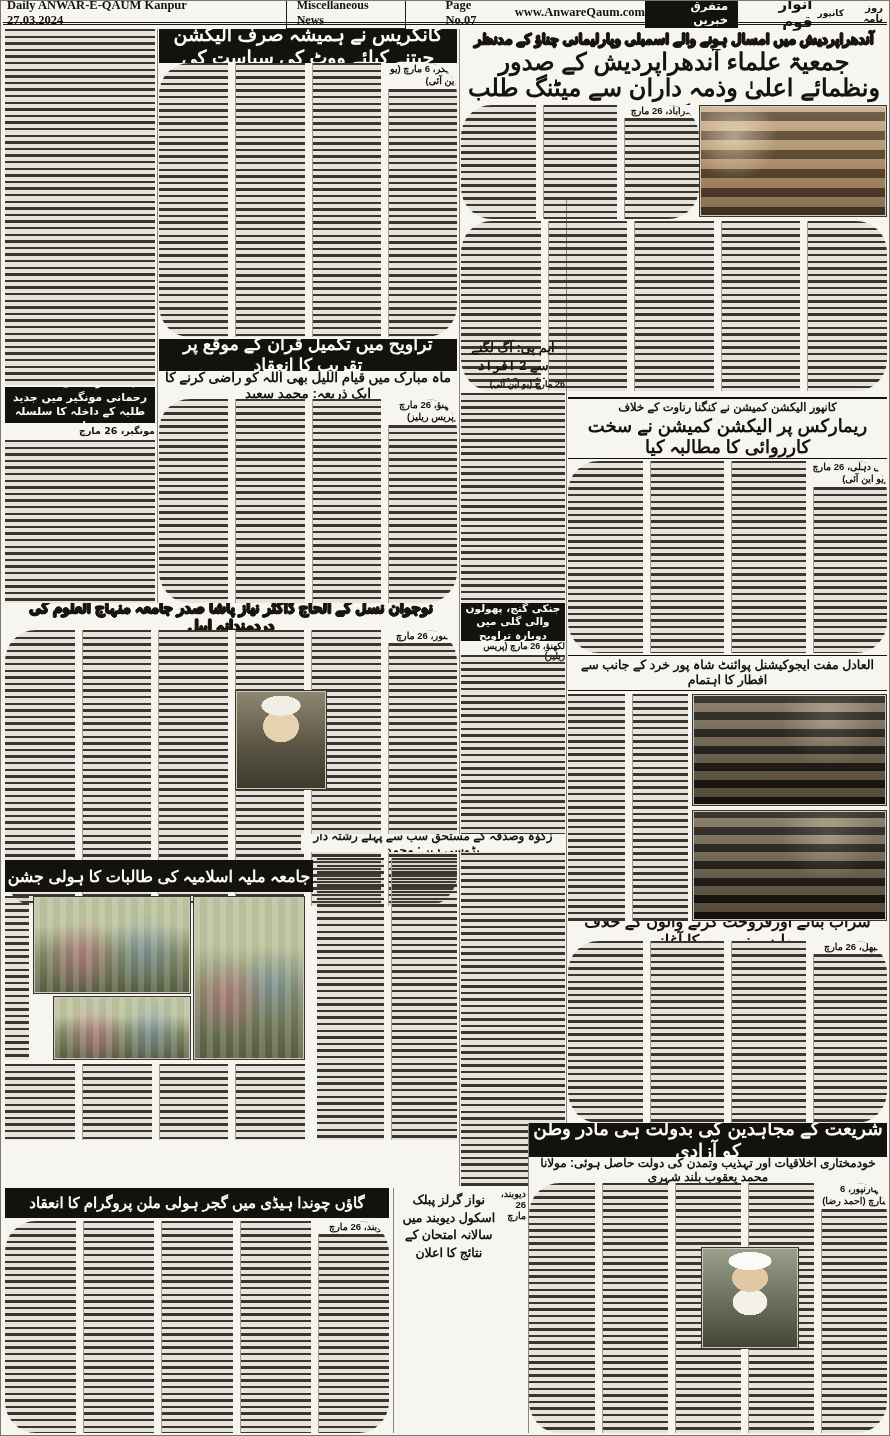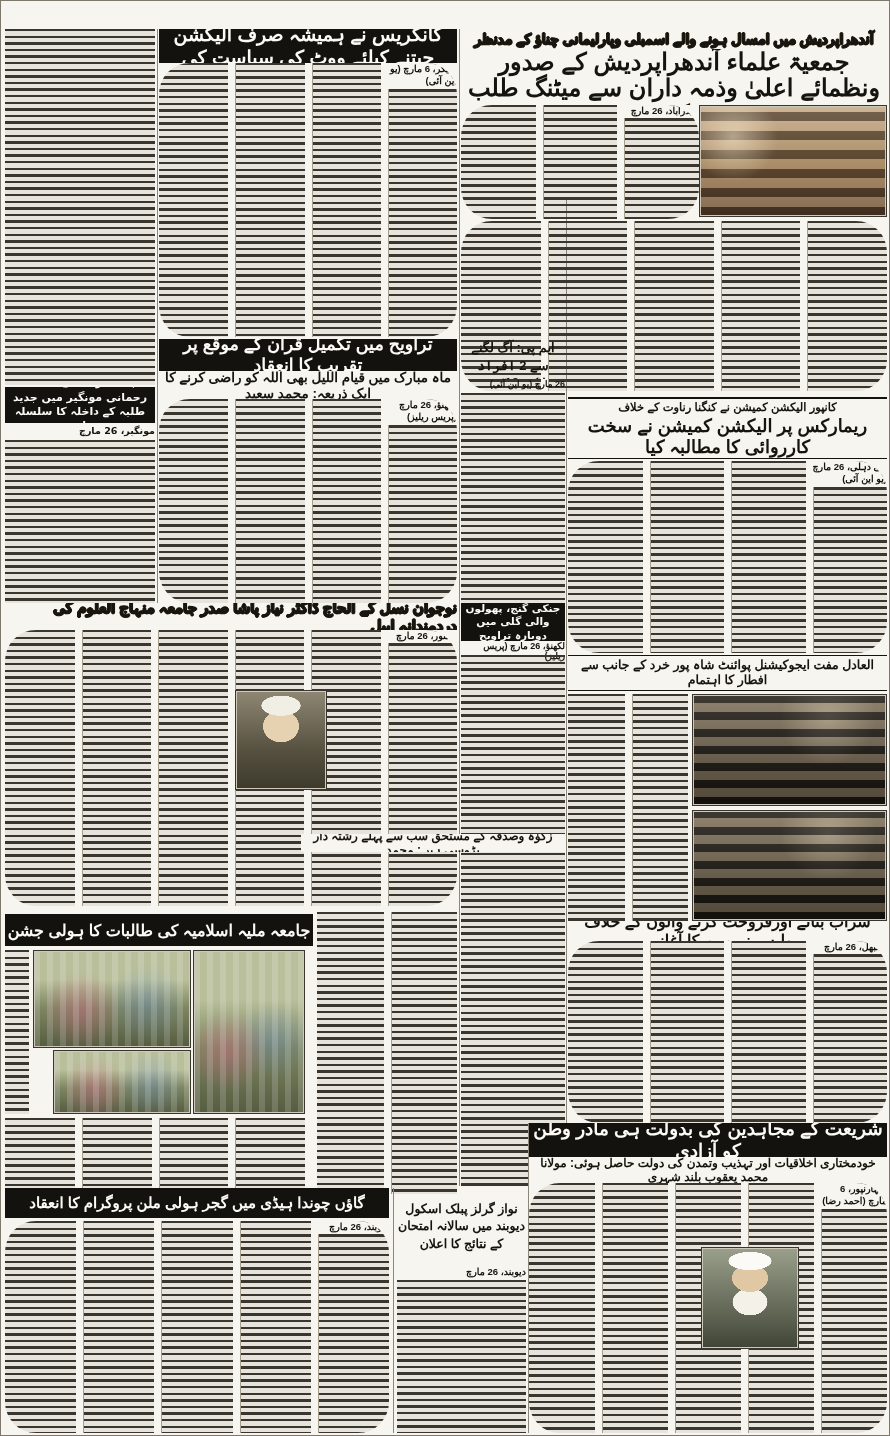--- a/index.html
+++ b/index.html
@@ -5,21 +5,21 @@
   *{margin:0;padding:0;box-sizing:border-box;}
   html,body{background:#9a958c;}
   #page{position:relative;width:890px;height:1436px;background:#f7f5ef;border:1px solid #7e786c;
         font-family:"Liberation Sans",sans-serif;color:#16140f;overflow:hidden;margin:0 auto;}
   .abs{position:absolute;}
   .ur{direction:rtl;font-family:"DejaVu Sans","Liberation Sans",sans-serif;}
   .bar{background:#14120f;color:#fbfaf5;display:flex;align-items:center;justify-content:center;
        text-align:center;font-weight:800;overflow:hidden;direction:rtl;}
   .hollow{color:#a16207;-webkit-text-stroke:1px #17150f;
           text-shadow:-1px 0 #17150f,1px 0 #17150f,0 -1px #17150f,0 1px #17150f;
-          font-weight:900;display:flex;align-items:center;justify-content:center;text-align:right;
+          font-weight:900;display:flex;align-items:center;justify-content:center;text-align:center;
           overflow:hidden;direction:rtl;}
   .solidsub{font-weight:800;display:flex;align-items:center;justify-content:center;text-align:center;
             overflow:hidden;direction:rtl;}
   
   .cols{display:grid;column-gap:7px;height:100%;}
   .c1{grid-template-columns:1fr}.c2{grid-template-columns:repeat(2,1fr)}
   .c3{grid-template-columns:repeat(3,1fr)}.c4{grid-template-columns:repeat(4,1fr)}
   .c5{grid-template-columns:repeat(5,1fr)}.c6{grid-template-columns:repeat(6,1fr)}
   .col{display:block;background:repeating-linear-gradient(180deg,#3a362d 0 2.4px,rgba(110,100,85,.12) 2.4px 6.6px);}
   .cols .col + .col{border-left:1px solid #a59d8e;}
@@ -114,51 +114,61 @@
 
   .rah{left:460px;top:602px;width:104px;height:303px;display:flex;flex-direction:column;}
   .rahbar{height:38px;font-size:10.5px;line-height:1.3;padding:0 2px;}
   .rahdate{height:14px;font-size:9px;font-weight:700;direction:rtl;text-align:right;}
 
   .zak{left:300px;top:833px;width:264px;height:18px;background:#f7f5ef;font-size:12px;font-weight:900;
        z-index:4;display:flex;align-items:center;justify-content:center;direction:rtl;text-align:center;overflow:hidden;}
 
   .mc2{left:460px;top:905px;width:104px;height:280px;}
 
-  .a8{left:4px;top:911px;width:452px;height:282px;}
+  .a8{left:4px;top:857px;width:452px;height:282px;}
   .a8bar{position:absolute;left:0;top:2px;width:308px;height:32px;font-size:16px;}
   .a8right{position:absolute;left:312px;top:0;width:140px;height:282px;}
   .a8sliver{position:absolute;left:0;top:38px;width:24px;height:164px;}
   .a8p1{position:absolute;left:28px;top:38px;width:158px;height:98px;}
   .a8p2{position:absolute;left:188px;top:38px;width:112px;height:164px;}
   .a8p3{position:absolute;left:48px;top:138px;width:138px;height:64px;}
   .a8bottom{position:absolute;left:0;top:206px;width:300px;height:76px;}
 
   .a9{left:4px;top:1187px;width:384px;height:245px;display:flex;flex-direction:column;}
   .a9bar{height:30px;font-size:15px;}
   .a9body{margin-top:3px;}
 
-  .a11{left:392px;top:1187px;width:133px;height:245px;display:flex;flex-direction:column;
+  .a11{left:392px;top:1187px;width:133px;height:245px;display:flex;flex-direction:row;
        border-left:1px solid #8d867a;padding-left:3px;}
   .a11head{font-size:12.5px;font-weight:900;direction:rtl;text-align:center;line-height:1.4;height:78px;
            display:flex;align-items:center;justify-content:center;overflow:hidden;}
   .a11date{height:14px;font-size:9.5px;font-weight:700;direction:rtl;text-align:right;}
   .a11body{flex:1;}
 
   .a10{left:527px;top:1122px;width:359px;height:310px;display:flex;flex-direction:column;
        background:#f7f5ef;border-left:1px solid #8d867a;z-index:2;}
   .a10bar{height:34px;font-size:18.5px;}
   .a10sub{height:26px;font-size:12px;}
   .a10photo{position:absolute;left:172px;top:64px;width:98px;height:102px;z-index:3;}
 </style>
 </head>
 <body>
 
 <div id="page">
 
+  <header id="hdr">
+    <span>Daily ANWAR-E-QAUM Kanpur 27.03.2024</span>
+    <span class="h-box">Miscellaneous News</span>
+    <span class="h-page">Page No.07</span>
+    <span class="h-web">www.AnwareQaum.com</span>
+    <span class="h-chip ur">متفرق خبریں</span>
+    <span class="h-mast ur">انوار قوم</span>
+    <span class="h-city ur">کانپور</span>
+    <span class="h-daily ur">روز نامہ</span>
+  </header>
 
   <div class="vd" id="vd1"></div>
   <div class="vd" id="vd2"></div>
   <div class="vd" id="vd3"></div>
 
   <section class="abs leftcol">
     <div class="cols c1 lc1">
         <i class="col"></i>
       </div>
     <div class="bar ur lcbar">جامعہ رحمانی خانقاہ رحمانی مونگیر میں جدید طلبہ کے داخلہ کا سلسلہ جاری</div>

